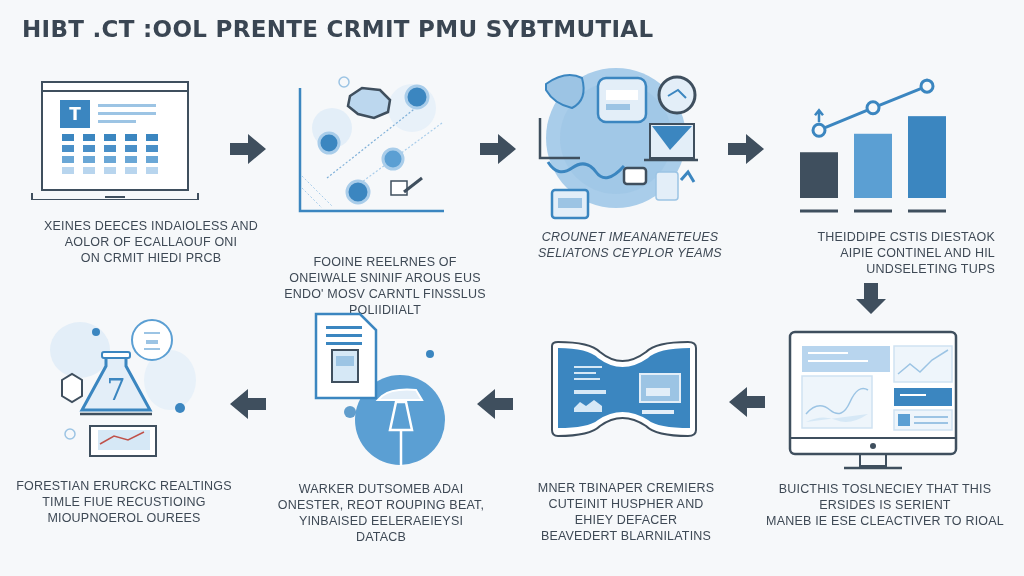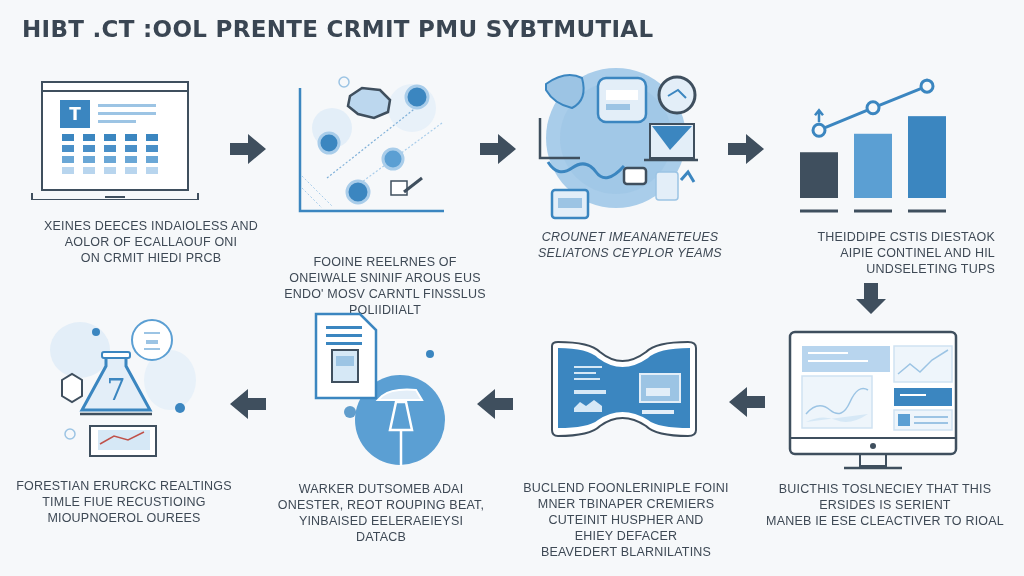--- a/index.html
+++ b/index.html
@@ -214,21 +214,20 @@
     <rect x="96" y="48" width="24" height="8" fill="#e3eef8"></rect>
     <rect x="92" y="70" width="32" height="4" fill="#e3eef8"></rect>
   </svg>
 </div>
 <div class="arrow" style="left:475px;top:387px;">
   <svg width="40" height="34" viewBox="0 0 40 34">
       <path d="M38 11 H20 V2 L2 17 L20 32 V23 H38 Z" fill="#3f4f5e"></path>
     </svg>
 </div>
 <div class="caption" style="left:506px;top:480px;width:240px;">
-  <span>BUCLEND FOONLERINIPLE FOINI</span>
   <span>MNER TBINAPER CREMIERS</span>
   <span>CUTEINIT HUSPHER AND</span>
   <span>EHIEY DEFACER</span>
   <span>BEAVEDERT BLARNILATINS</span>
 </div>
 
 <div class="step" style="left:312px;top:310px;">
   <svg width="150" height="160" viewBox="0 0 150 160">
     <circle cx="88" cy="110" r="45" fill="#5b9fd3"></circle>
     <path d="M4 4 H48 L64 20 V88 H4 Z" fill="#fff" stroke="#3b86c0" stroke-width="2.5"></path>

